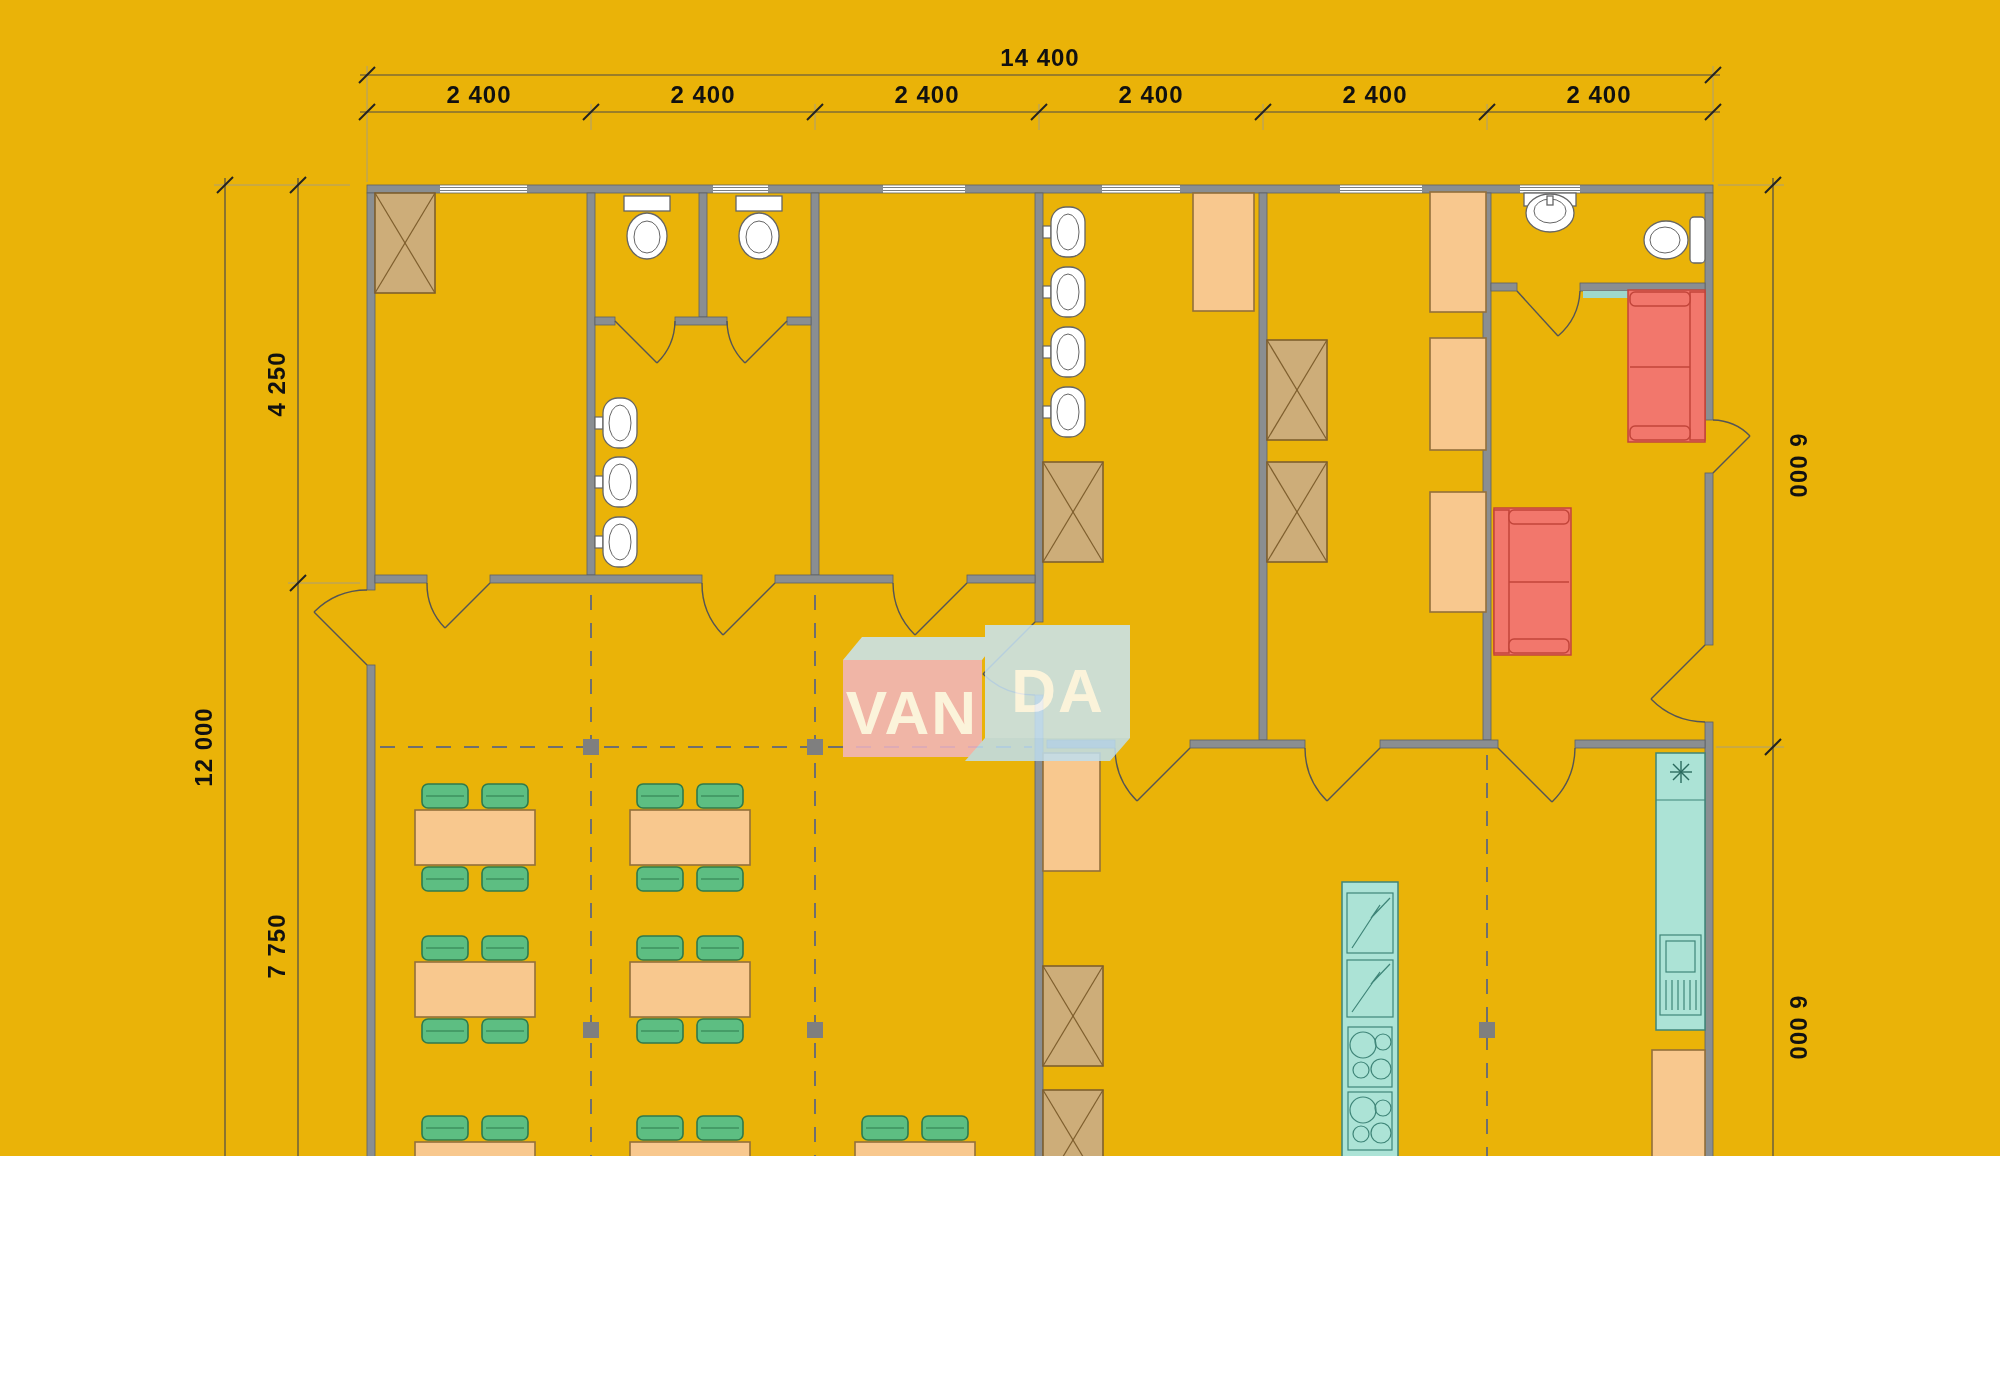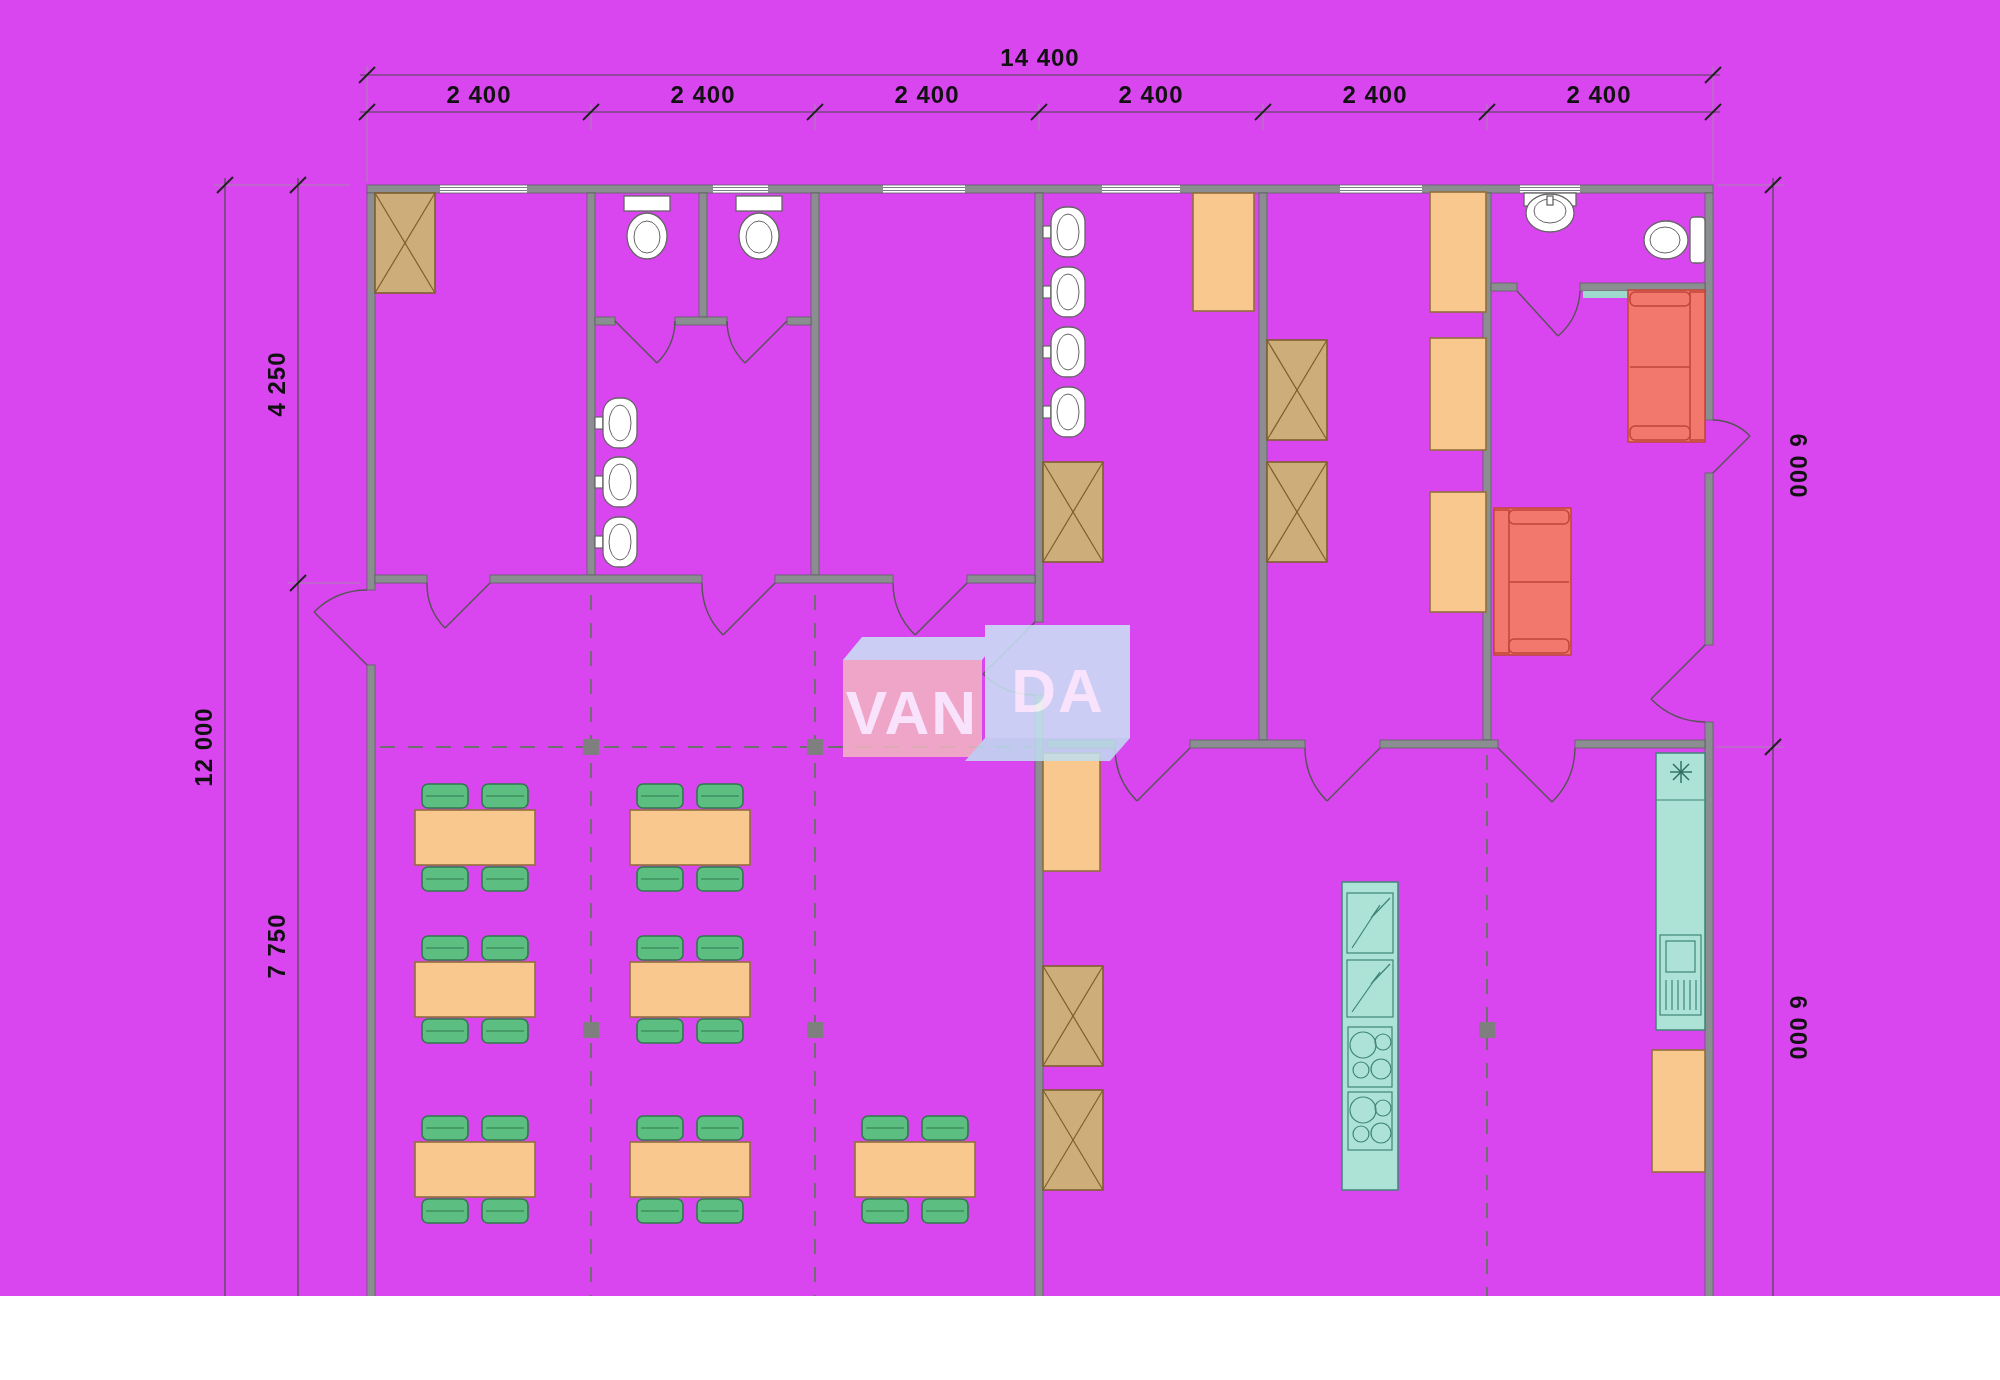--- a/index.html
+++ b/index.html
@@ -1,16 +1,16 @@
 <!DOCTYPE html>
 <html><head>
 <meta charset="utf-8">
 <style>
   html,body{margin:0;padding:0;background:#fff;}
-  .plan-wrap{position:relative;width:2000px;height:1296px;background:#d946ef;font-family:"Liberation Sans",sans-serif;overflow:hidden;}
+  .plan-wrap{position:relative;width:2000px;height:1156px;background:#eab308;font-family:"Liberation Sans",sans-serif;overflow:hidden;}
   svg{display:block;}
   text{font-family:"Liberation Sans",sans-serif;fill:#111;}
   .dim{font-size:24px;font-weight:bold;letter-spacing:1px;}
   .dimline{stroke:#4a4a4a;stroke-width:1.2;}
   .tick{stroke:#222;stroke-width:2;}
   .ext{stroke:#9a9a9a;stroke-width:0.8;}
   .wall{fill:#8A8E91;stroke:#5E6265;stroke-width:0.8;}
   .win{fill:#ffffff;}
   .winline{stroke:#7b7f82;stroke-width:1;}
   .door{stroke:#555;stroke-width:1.4;fill:none;}

